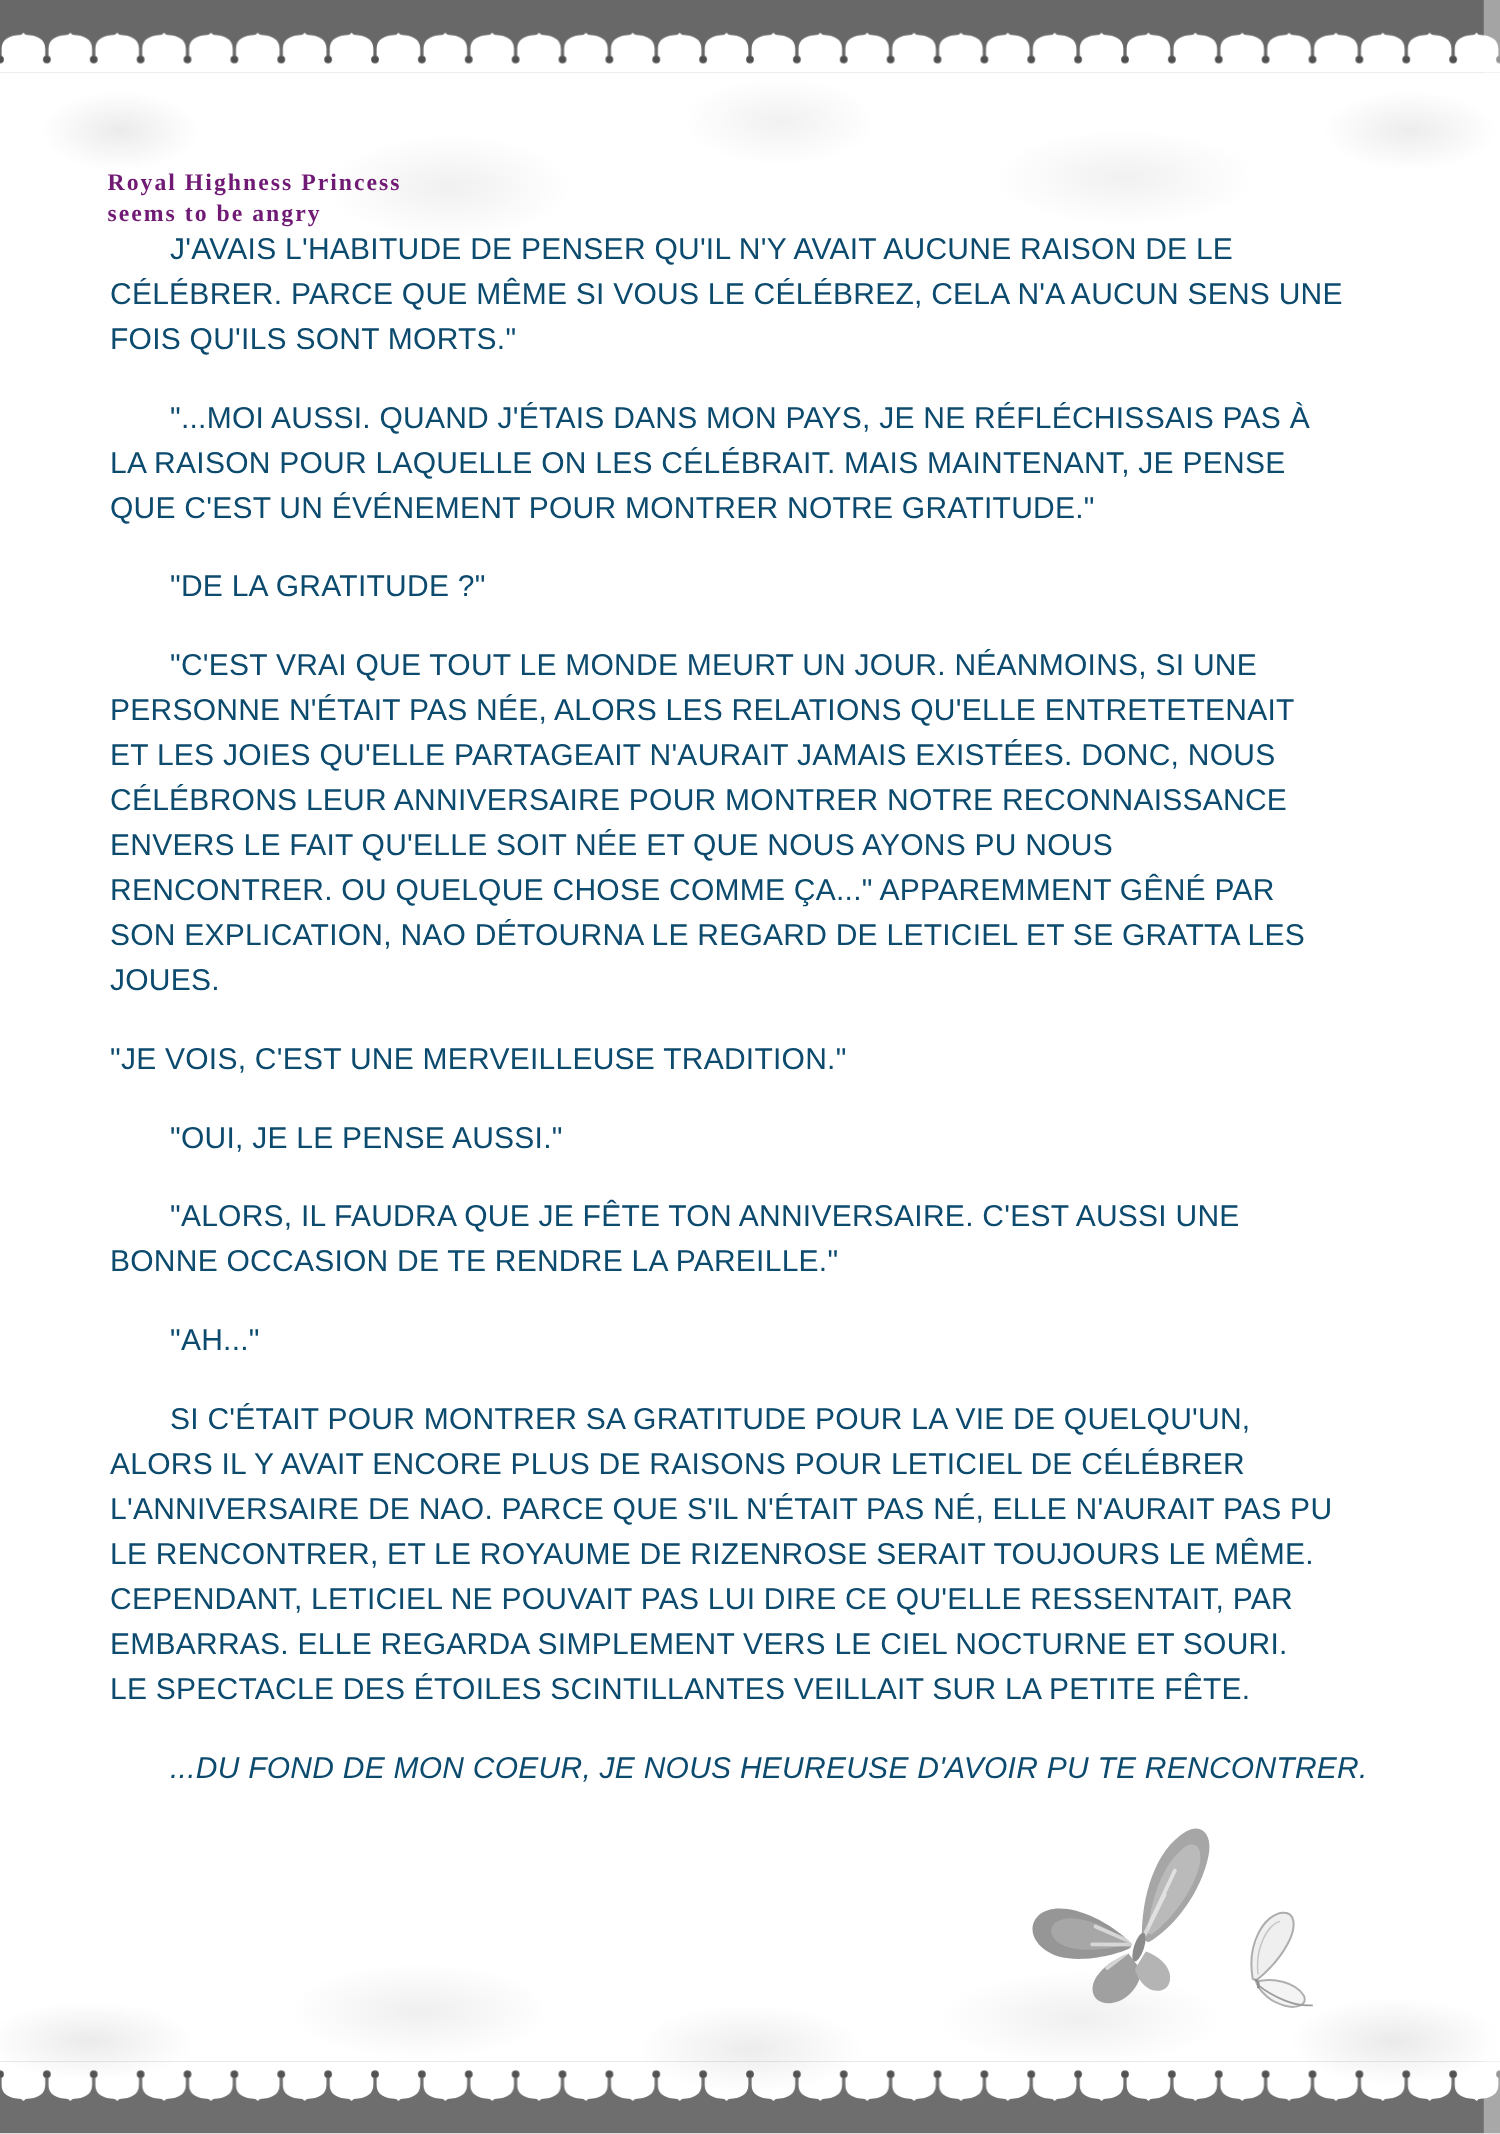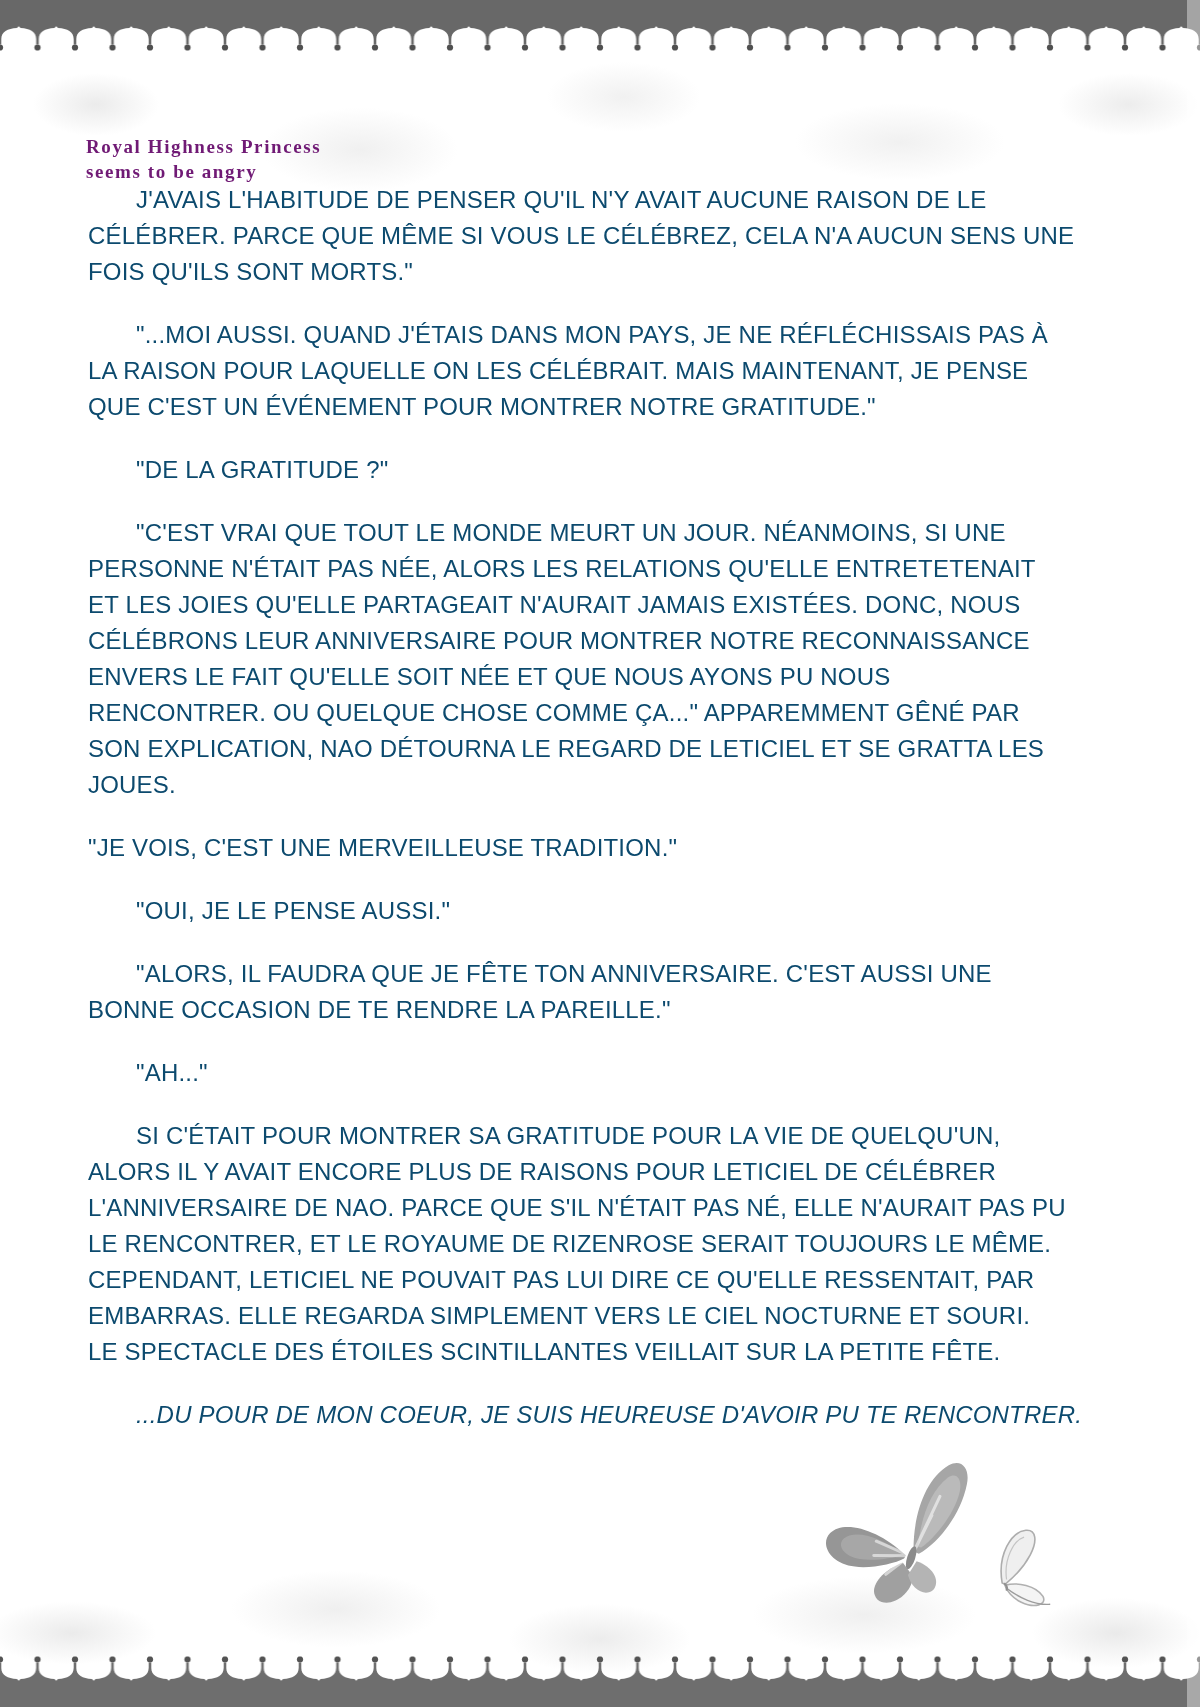--- a/index.html
+++ b/index.html
@@ -114,21 +114,21 @@
     <p class="para indent">"ALORS, IL FAUDRA QUE JE FÊTE TON ANNIVERSAIRE. C'EST AUSSI UNE
 BONNE OCCASION DE TE RENDRE LA PAREILLE."</p>
     <p class="para indent">"AH..."</p>
     <p class="para indent">SI C'ÉTAIT POUR MONTRER SA GRATITUDE POUR LA VIE DE QUELQU'UN,
 ALORS IL Y AVAIT ENCORE PLUS DE RAISONS POUR LETICIEL DE CÉLÉBRER
 L'ANNIVERSAIRE DE NAO. PARCE QUE S'IL N'ÉTAIT PAS NÉ, ELLE N'AURAIT PAS PU
 LE RENCONTRER, ET LE ROYAUME DE RIZENROSE SERAIT TOUJOURS LE MÊME.
 CEPENDANT, LETICIEL NE POUVAIT PAS LUI DIRE CE QU'ELLE RESSENTAIT, PAR
 EMBARRAS. ELLE REGARDA SIMPLEMENT VERS LE CIEL NOCTURNE ET SOURI.
 LE SPECTACLE DES ÉTOILES SCINTILLANTES VEILLAIT SUR LA PETITE FÊTE.</p>
-    <p class="para indent italic">...DU POUR DE MON COEUR, JE SUIS HEUREUSE D'AVOIR PU TE RENCONTRER.</p>
+    <p class="para indent italic">...DU FOND DE MON COEUR, JE NOUS HEUREUSE D'AVOIR PU TE RENCONTRER.</p>
   </div>
 
   <div class="butterfly butterfly-large">
     <svg viewBox="0 0 178 150" width="178" height="150">
       <g transform="rotate(-6 90 100)">
 
         <path d="M96,96 C99,62 114,26 140,14 C154,8 161,20 156,35 C147,64 122,90 101,99 Z" fill="#a6a6a6"></path>
         <path d="M101,92 C106,66 118,38 138,26 C148,21 152,30 148,42 C141,62 120,84 104,93 Z" fill="#bdbdbd" opacity="0.85"></path>
 
         <path d="M88,99 C63,70 30,57 15,69 C3,79 12,100 36,105 C52,109 76,106 86,102 Z" fill="#969696"></path>

